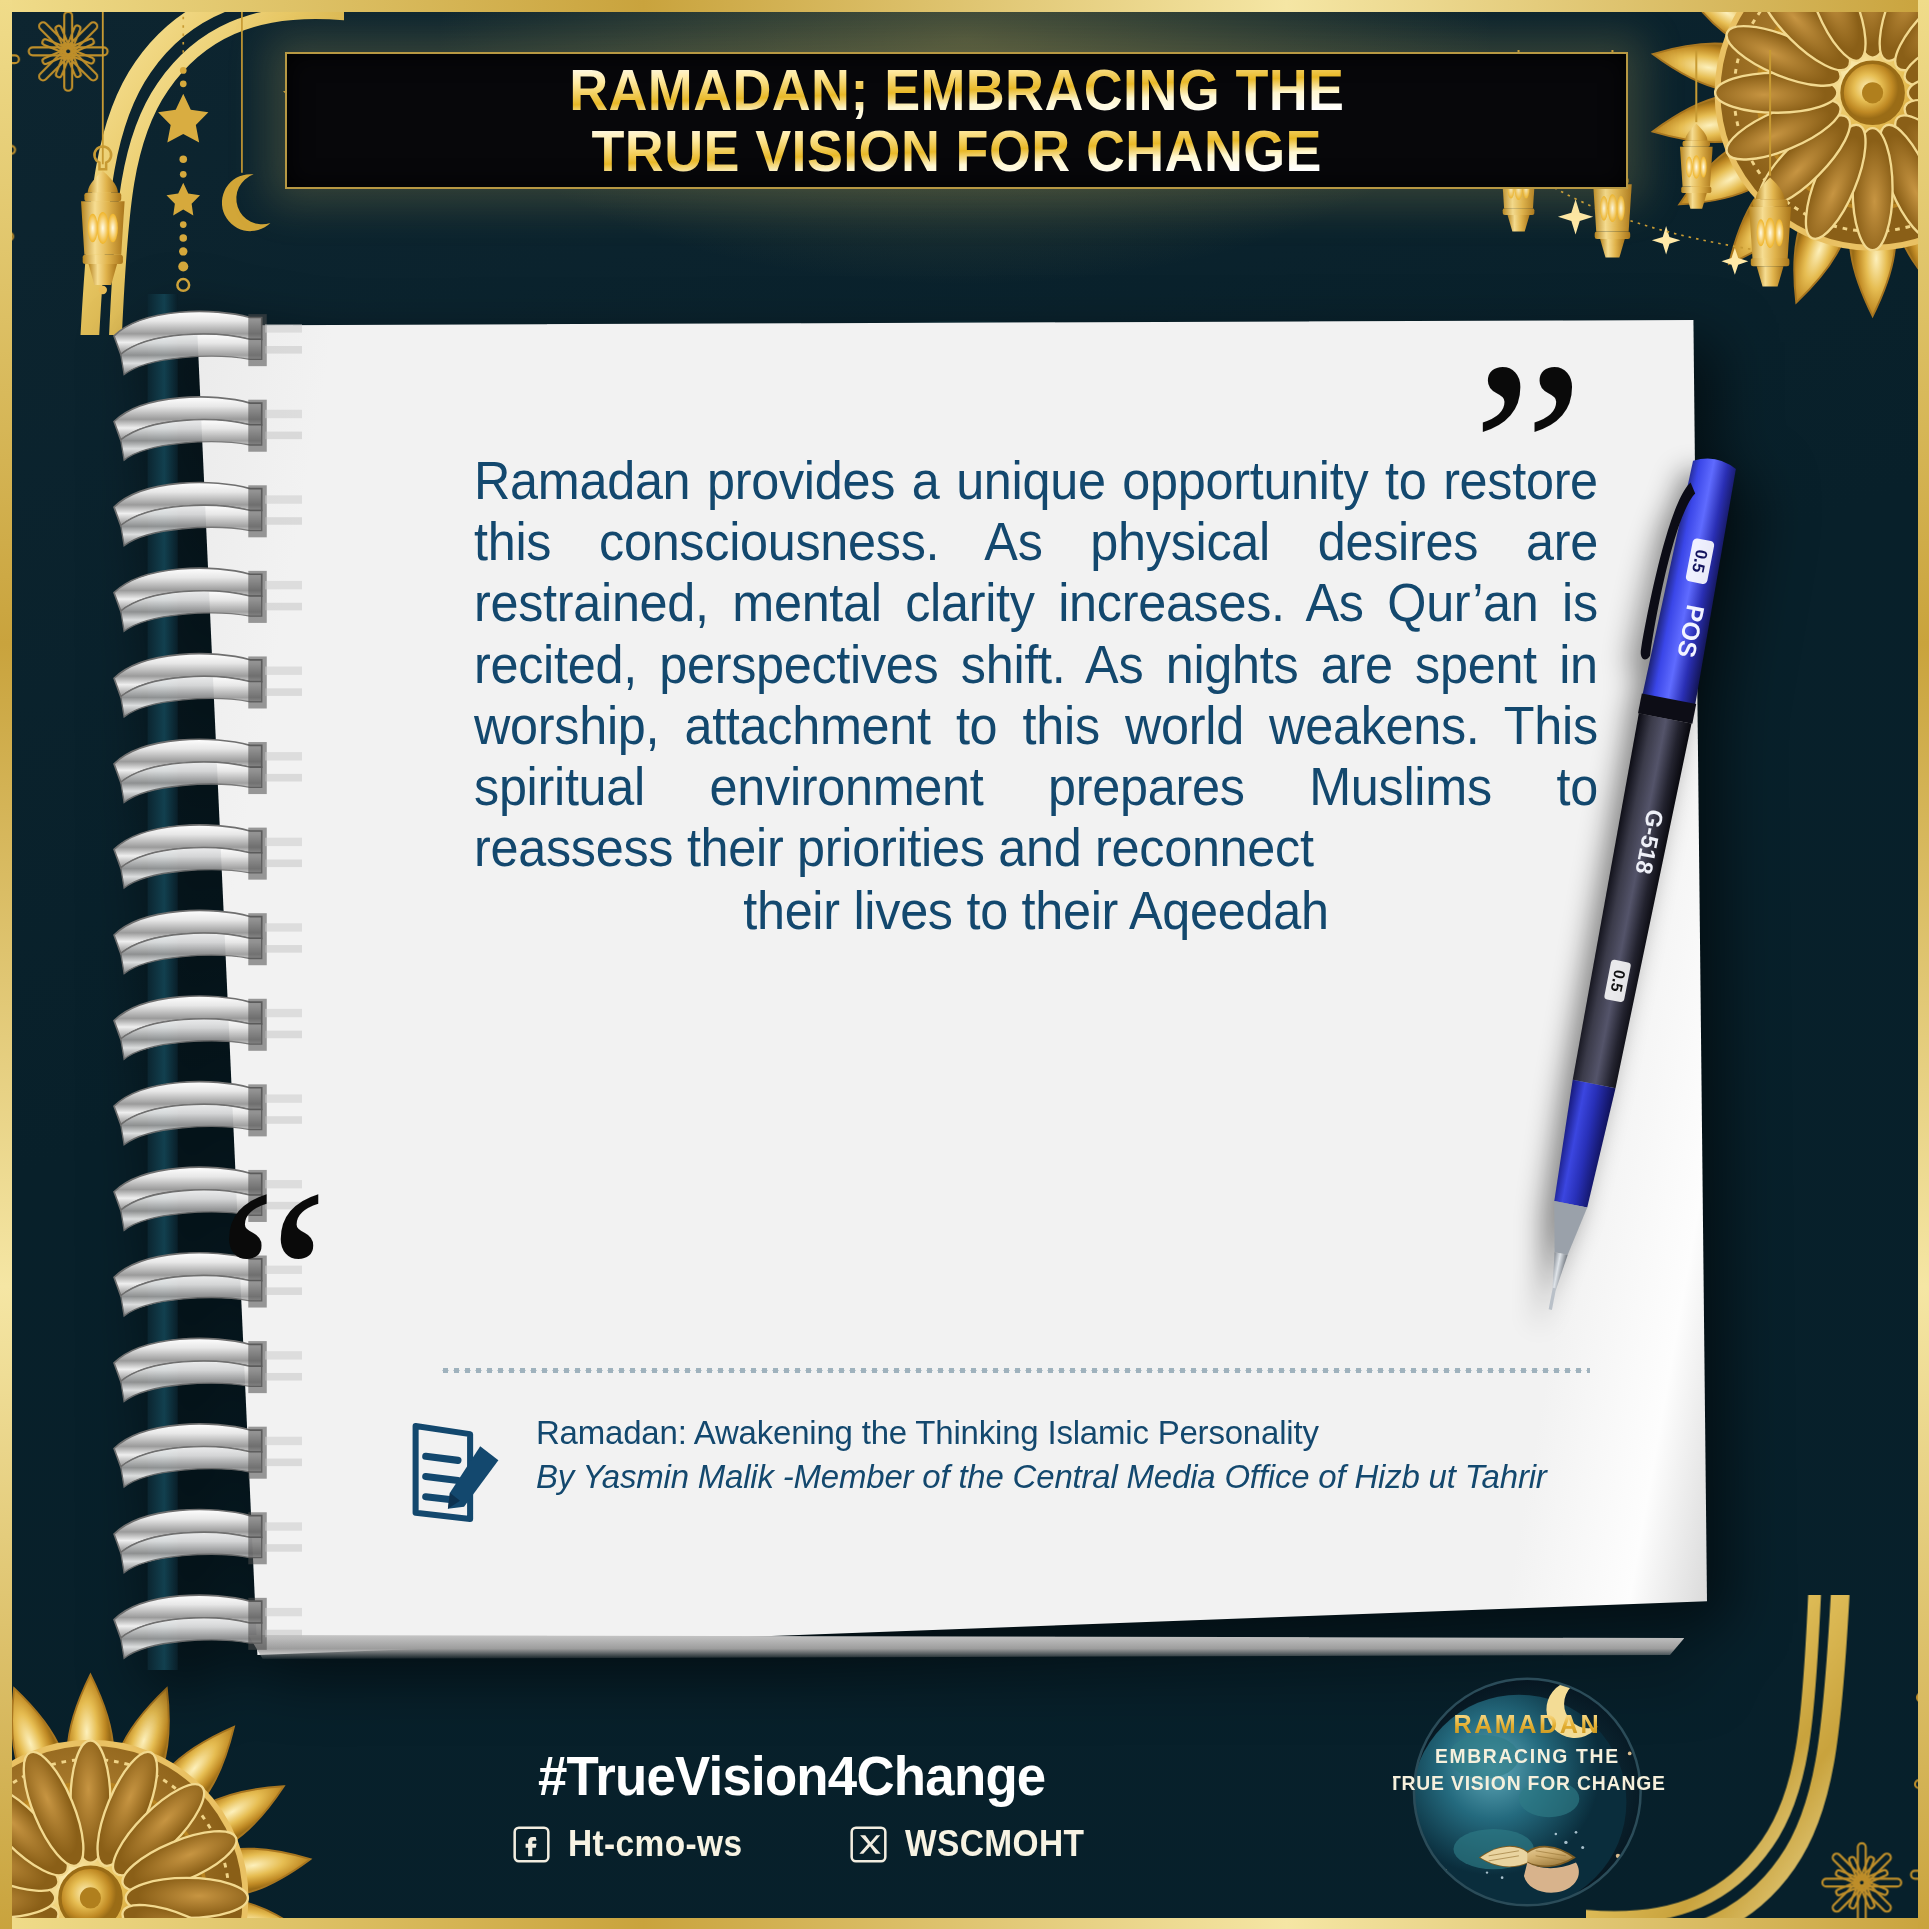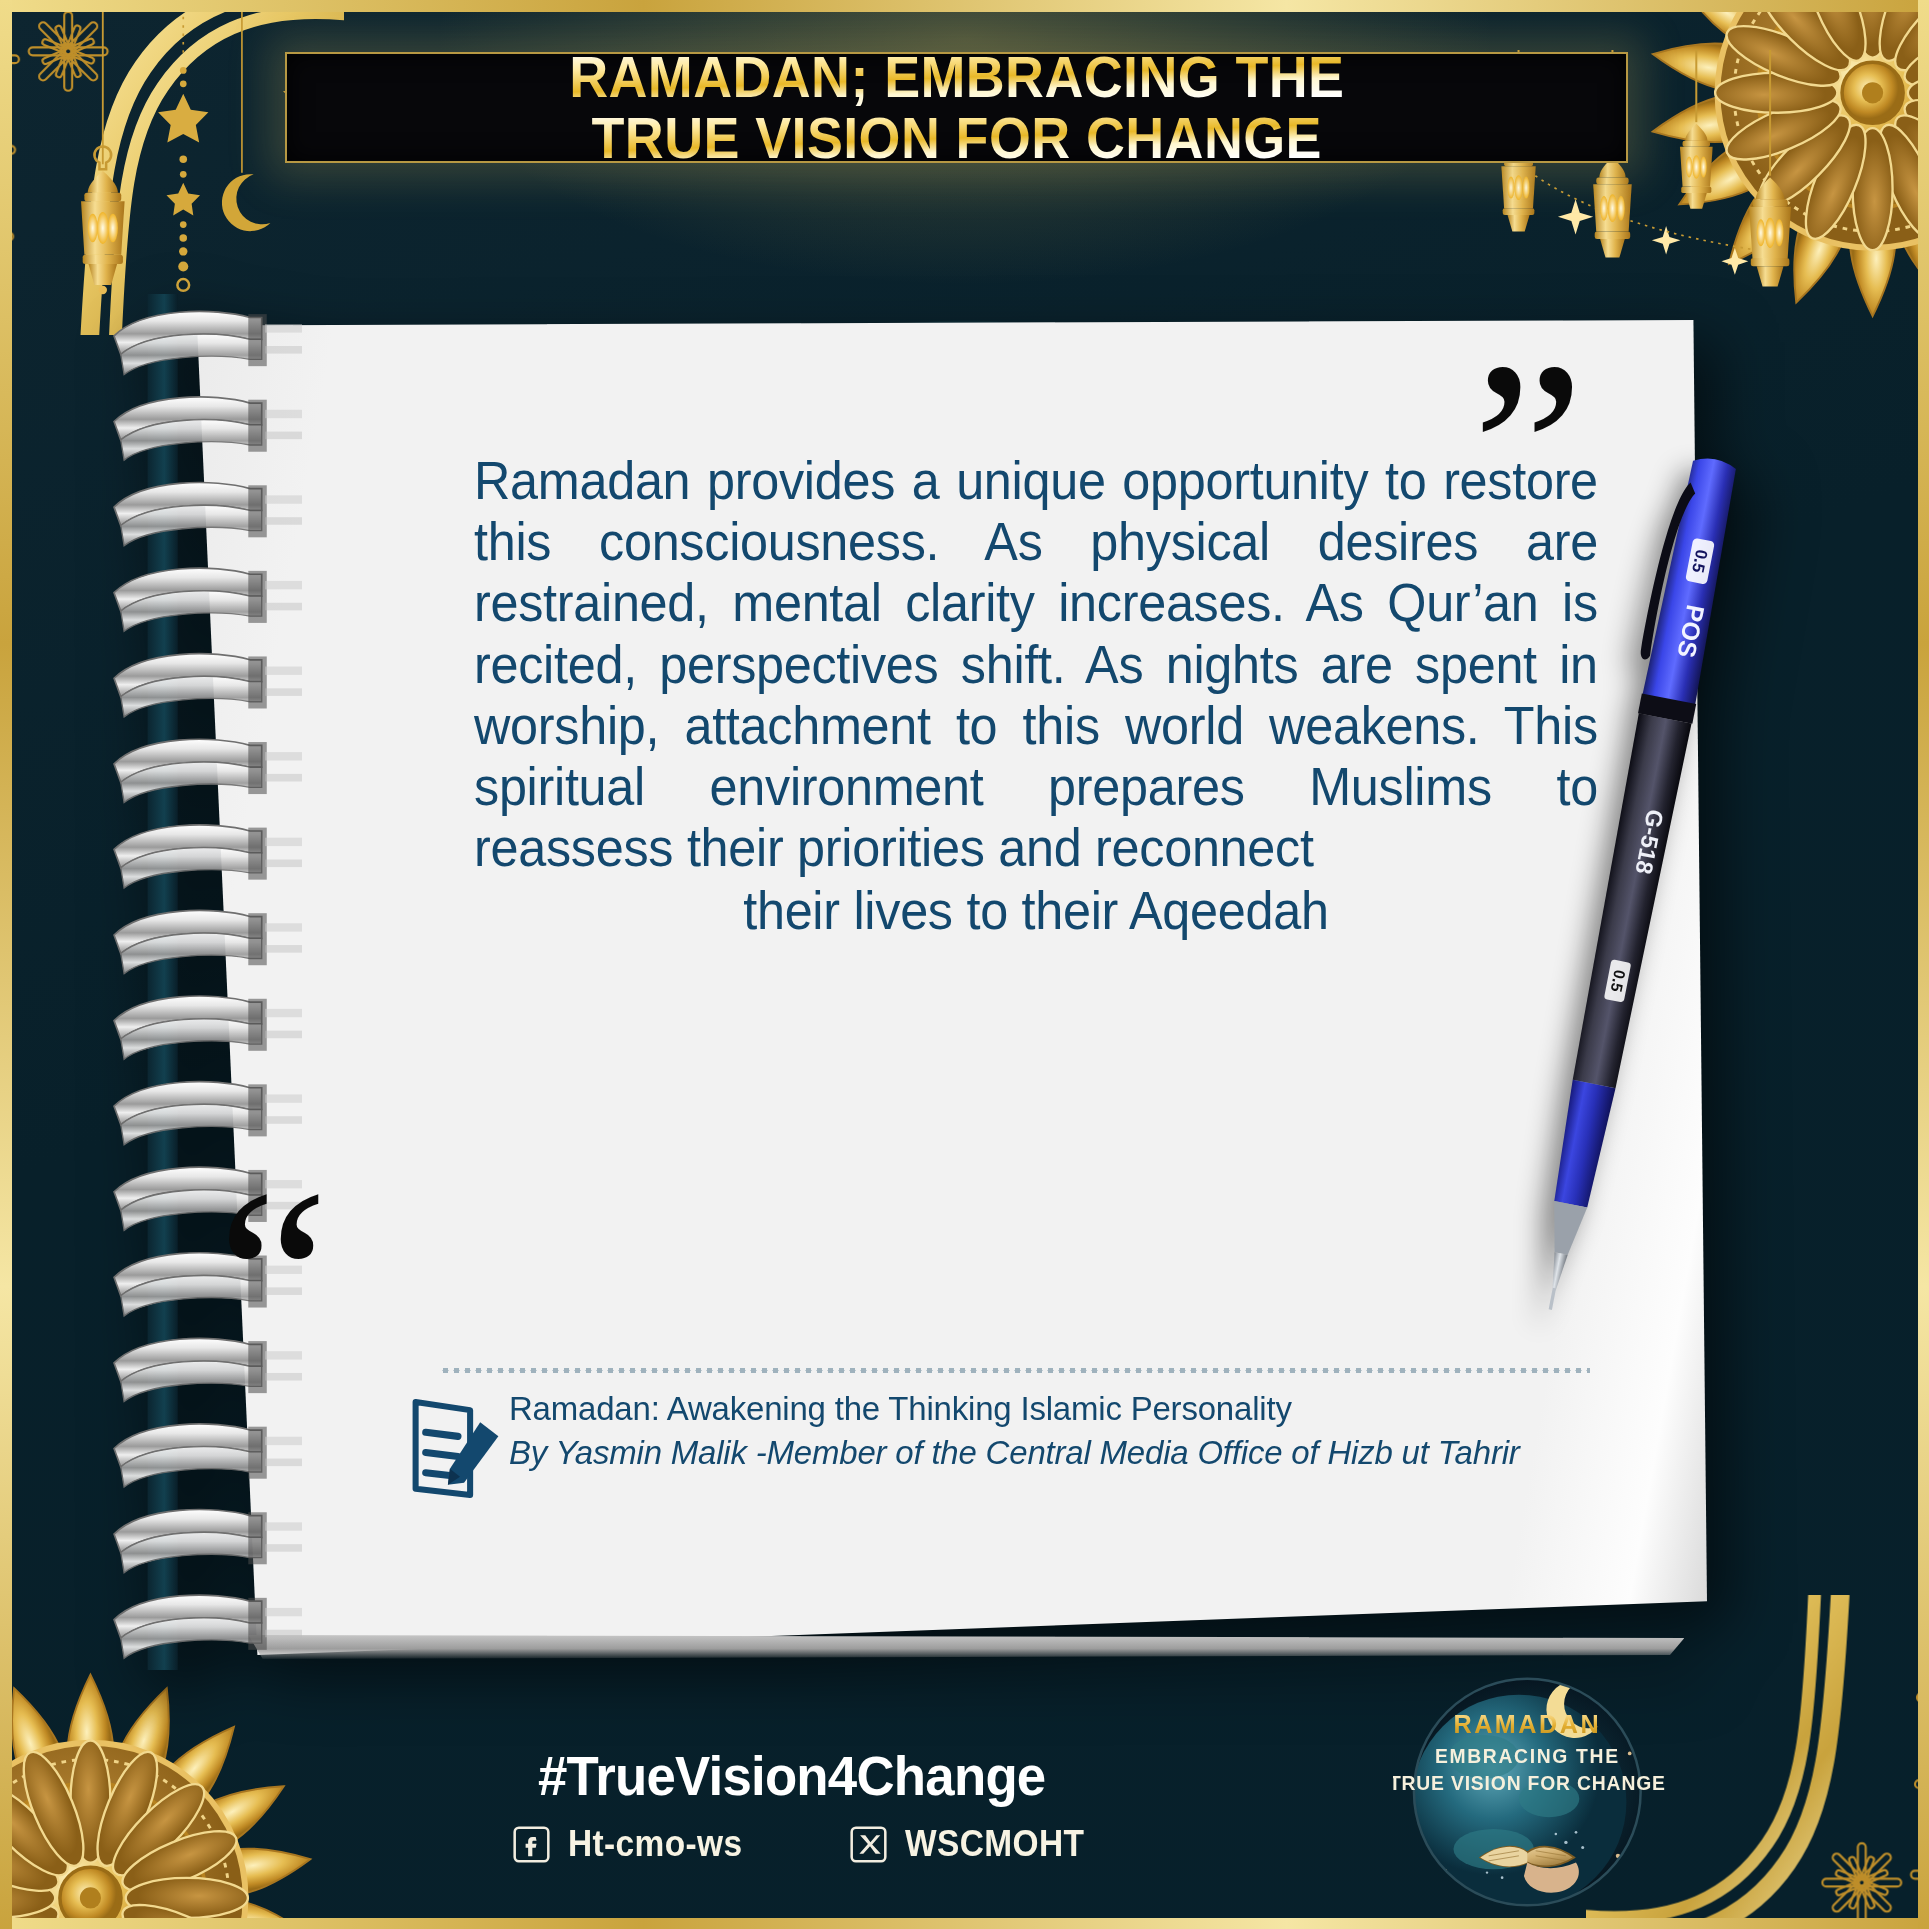--- a/index.html
+++ b/index.html
@@ -42,21 +42,21 @@
   .c-br { right:-50px; bottom:-59px; width:394px; height:394px; }
 
   
   .hangers { position:absolute; z-index:13; pointer-events:none; }
   .h-left  { left:59px;  top:0;  width:277px; height:352px; }
   .h-right { right:101px; top:50px; width:361px; height:436px; }
 
   
   #title-banner {
     position:absolute; left:285px; top:52px;
-    width:1343px; height:111px; z-index:30;
+    width:1343px; height:137px; z-index:30;
     background:#07070a;
     border:2.5px solid rgba(214,178,78,.85);
     box-shadow:0 0 39px 15px rgba(210,180,90,.22), inset 0 0 25px rgba(0,0,0,.9);
     display:flex; flex-direction:column;
     align-items:center; justify-content:center;
   }
   .title-line {
     font-size:58px;
     font-weight:bold;
     letter-spacing:0.4px;
@@ -111,21 +111,21 @@
   }
   #quote-close { right:123px; top:11.7px;  font-size:252px; }
   #quote-open  { left:20px;  top:839px; font-size:252px; }
 
   #divider {
     position:absolute; left:243px; right:117px; top:1056px; height:5px; z-index:24;
     background-image:radial-gradient(circle, #9fb2bd 48%, rgba(159,178,189,0) 52%);
     background-size:11px 5px; background-repeat:repeat-x;
   }
 
-  #credit { position:absolute; left:210px; top:1074px; width:1259px; z-index:24; display:flex; }
+  #credit { position:absolute; left:210px; top:1098px; width:1259px; z-index:24; display:flex; gap:27px; }
   #credit-icon { flex:0 0 auto; width:102px; height:109px; margin-top:10px; }
   #credit-text { color:#13486e; font-size:34px; line-height:1.30; letter-spacing:-0.2px; transform:scaleX(.97); transform-origin:left top; }
   #credit-source { font-weight:400; }
   #credit-author { font-style:italic; }
 
   
   #pen { position:absolute; right:-59px; top:134px; width:260px; height:889px; z-index:28; pointer-events:none;
          filter:drop-shadow(-11.7px 13.4px 13.4px rgba(0,0,0,.45)); }
 
   

